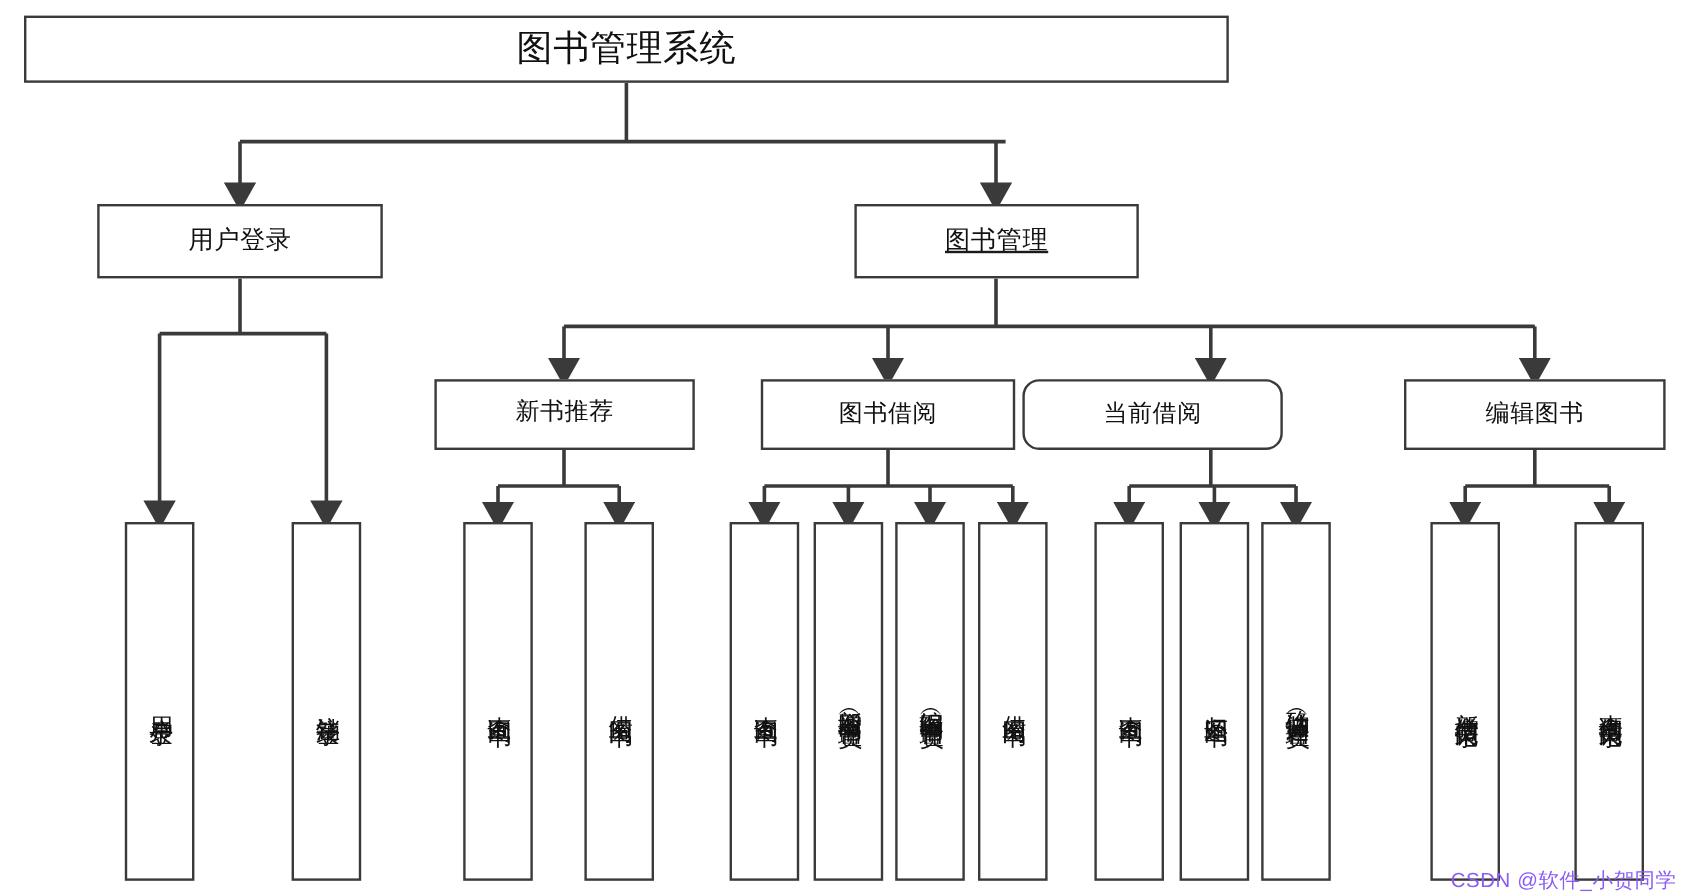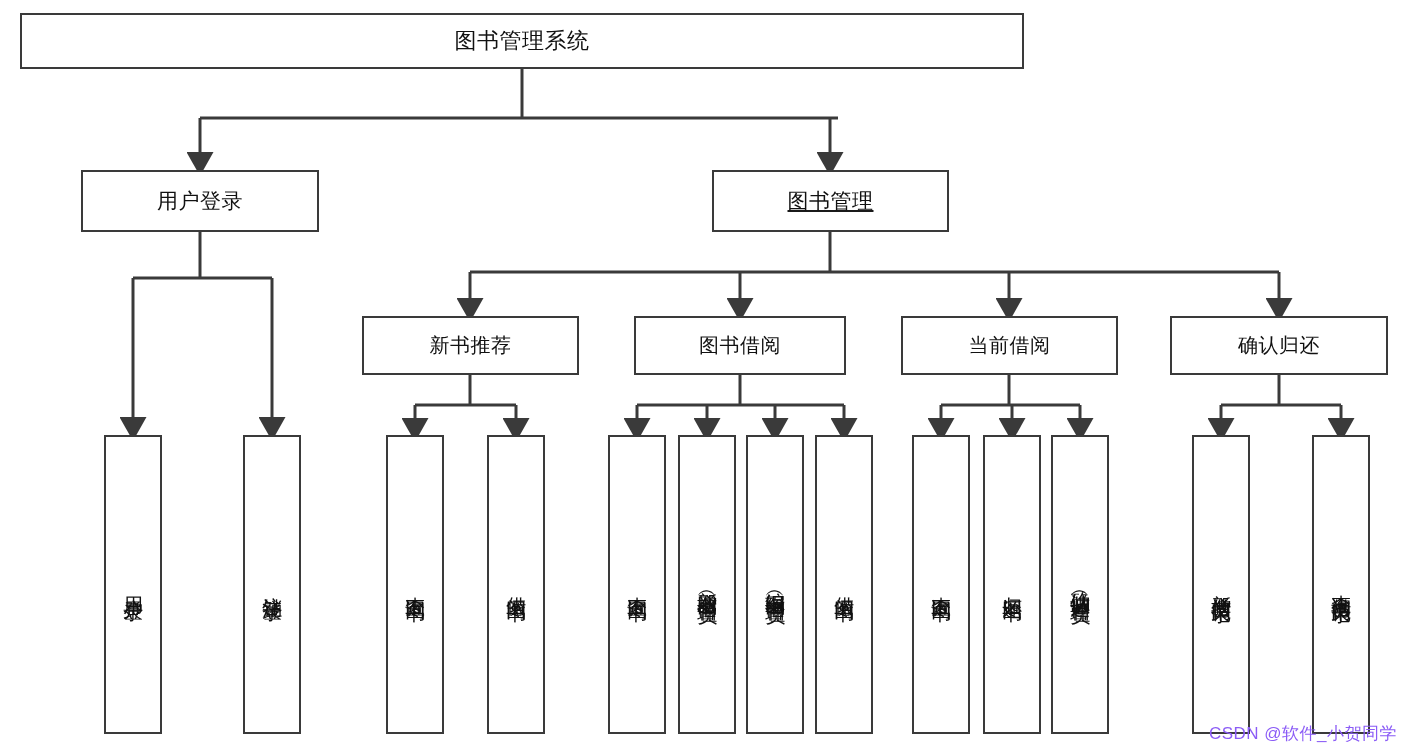--- a/index.html
+++ b/index.html
@@ -37,21 +37,21 @@
     justify-content: center;
     z-index: 2;
   }
   .node .label {
     font-size: 21px;
     line-height: 1.12;
     color: #111111;
     letter-spacing: 0.5px;
     white-space: nowrap;
   }
-  .node.root .label { font-size: 22px; }
+  .node.root .label { font-size: 30px; }
   .node.lvl2 .label { font-size: 21px; }
   .node.lvl3 .label { font-size: 20px; }
 
   
   .node.leaf {
     align-items: center;
     justify-content: center;
   }
   .node.leaf .label {
     writing-mode: vertical-rl;
@@ -133,31 +133,31 @@
     <span class="label">图书管理系统</span>
   </div>
 
   <div class="node lvl2" style="left:81px; top:170px; width:238px; height:62px;">
     <span class="label">用户登录</span>
   </div>
   <div class="node lvl2" style="left:712px; top:170px; width:237px; height:62px;text-decoration:underline;">
     <span class="label">图书管理</span>
   </div>
 
-  <div class="node lvl3" style="left:362px; top:316px; width:217px; height:59px;">
+  <div class="node lvl3" style="left:362px; top:316px; width:217px; height:59px;font-family:Liberation Mono, monospace;">
     <span class="label">新书推荐</span>
   </div>
   <div class="node lvl3" style="left:634px; top:316px; width:212px; height:59px;text-align:right;">
     <span class="label">图书借阅</span>
   </div>
-  <div class="node lvl3" style="left:901px; top:316px; width:217px; height:59px;">
+  <div class="node lvl3" style="left:852px; top:316px; width:217px; height:59px;border-radius:14px;">
     <span class="label">当前借阅</span>
   </div>
   <div class="node lvl3" style="left:1170px; top:316px; width:218px; height:59px;">
-    <span class="label">确认归还</span>
+    <span class="label">编辑图书</span>
   </div>
 
   <div class="node leaf" style="left:104px; top:435px; width:58px; height:299px;">
     <span class="label">用户登录</span>
   </div>
   <div class="node leaf" style="left:243px; top:435px; width:58px; height:299px;">
     <span class="label">注销登录</span>
   </div>
   <div class="node leaf" style="left:386px; top:435px; width:58px; height:299px;">
     <span class="label">查询图书</span>

